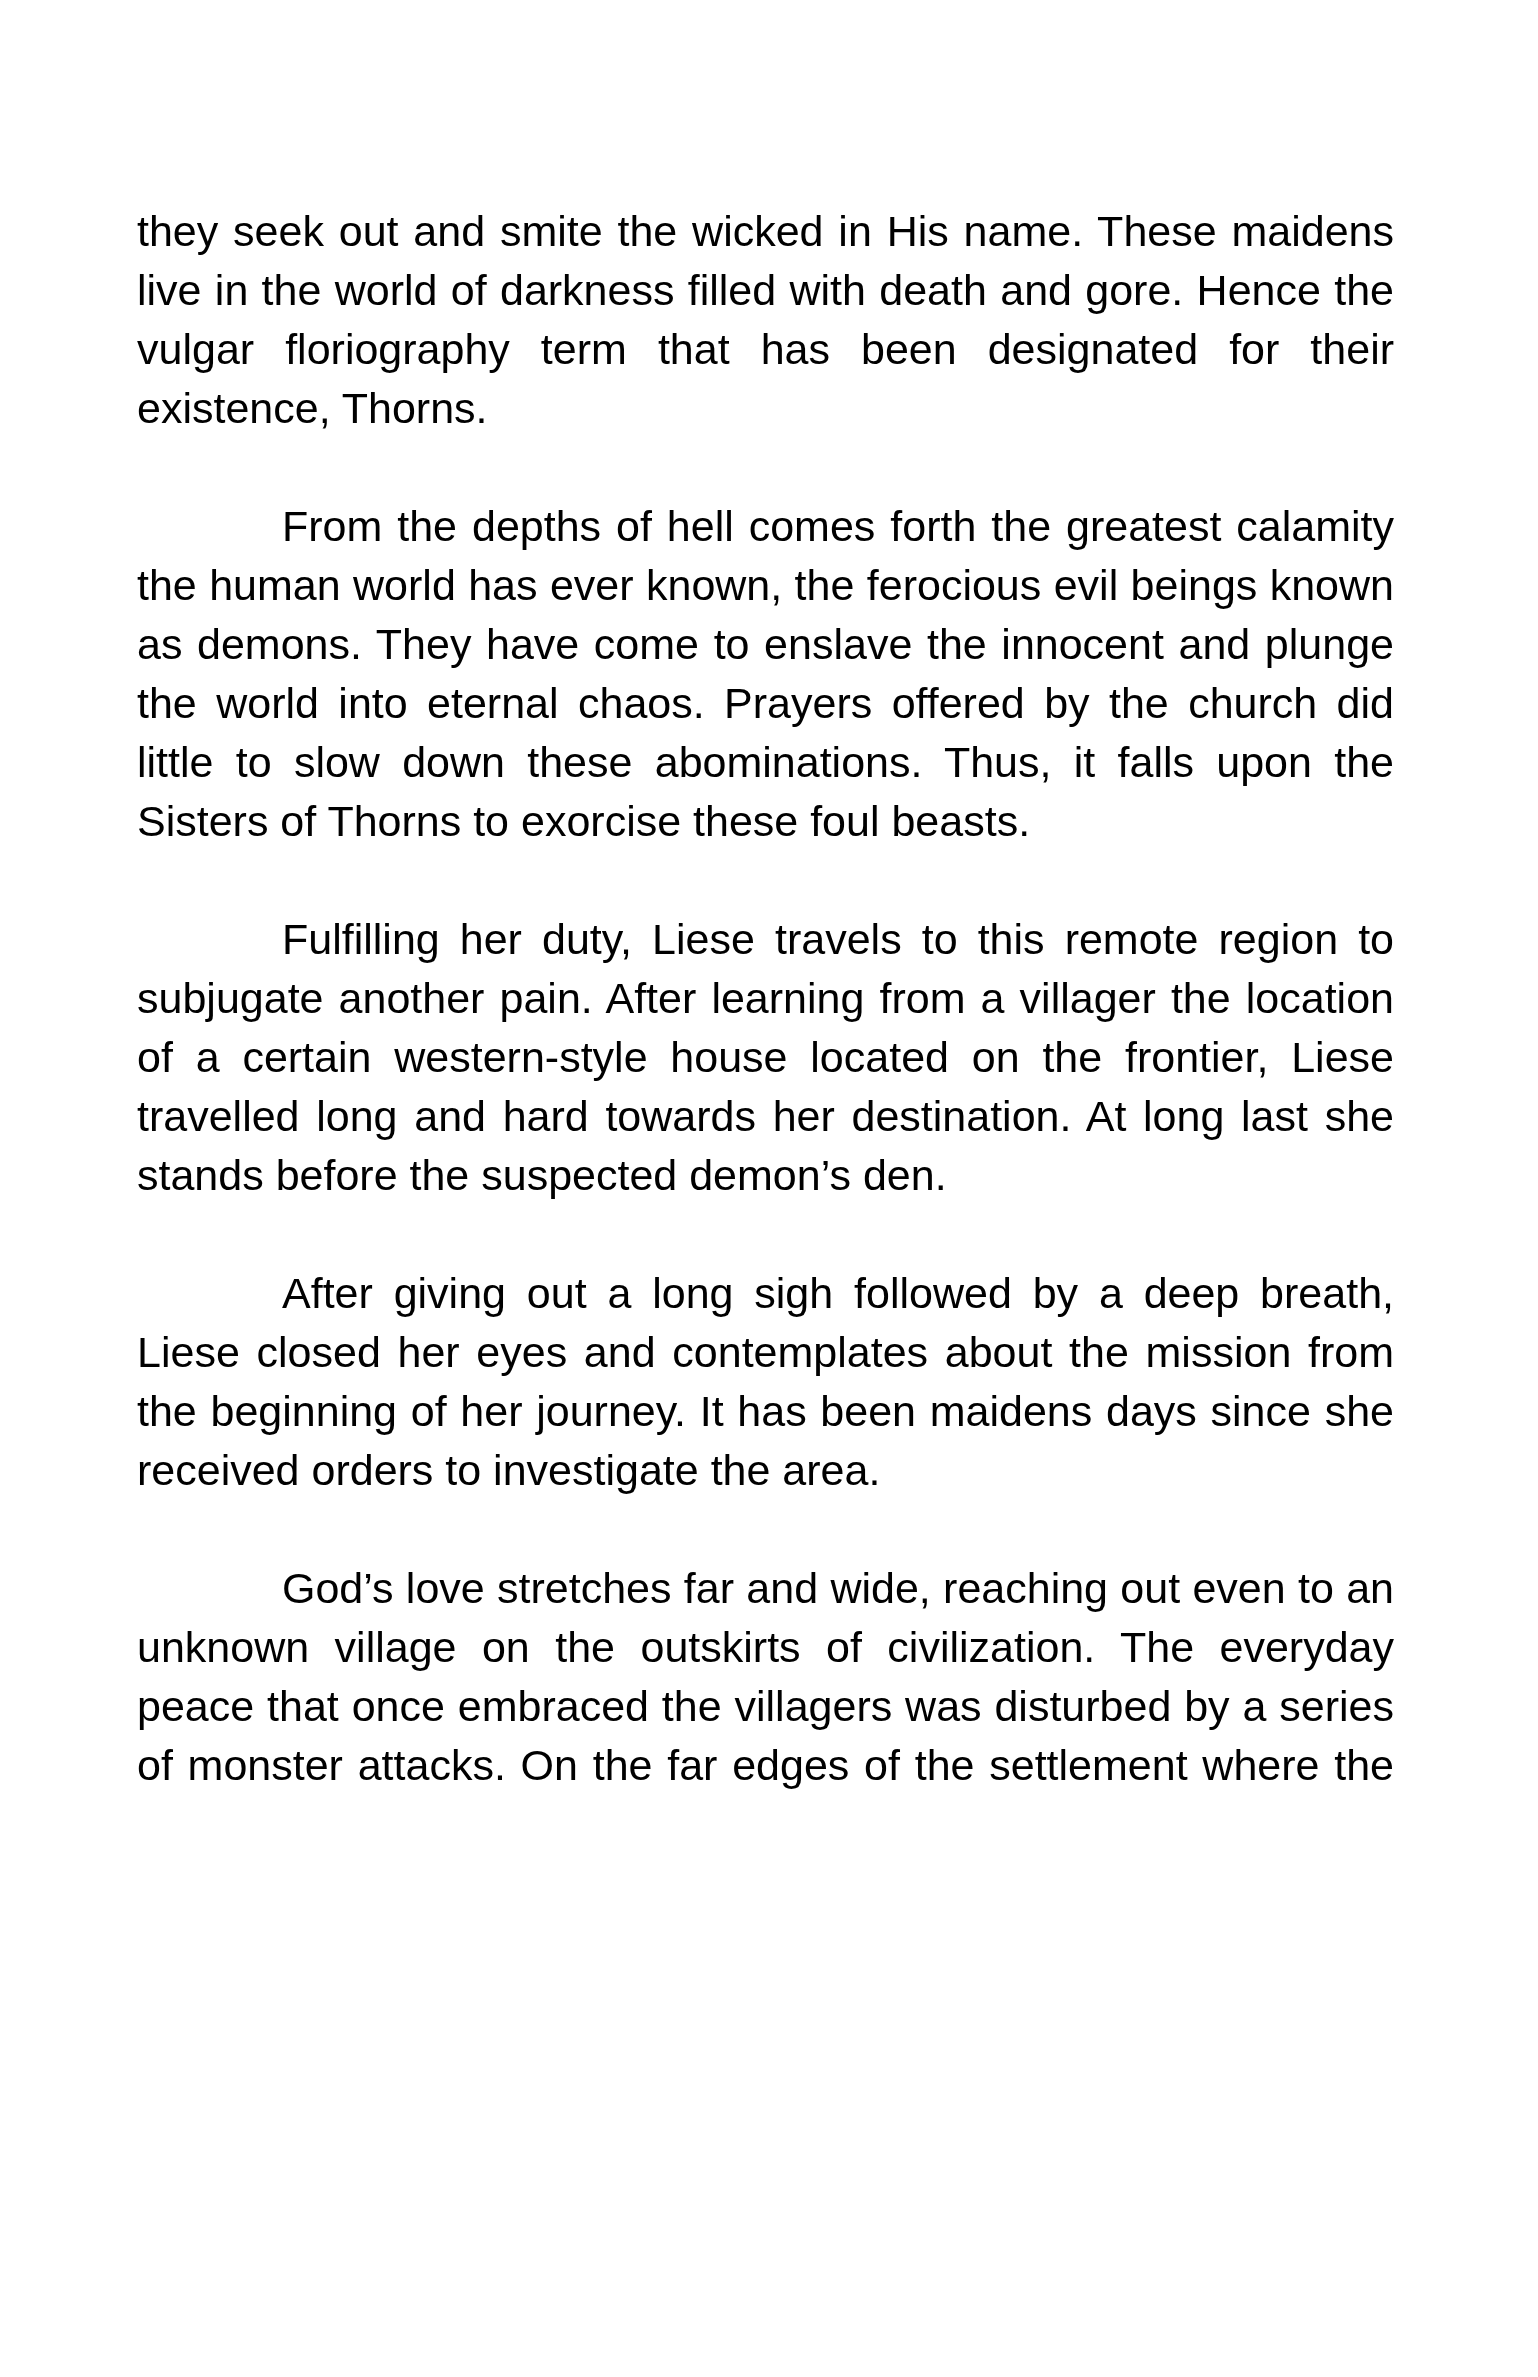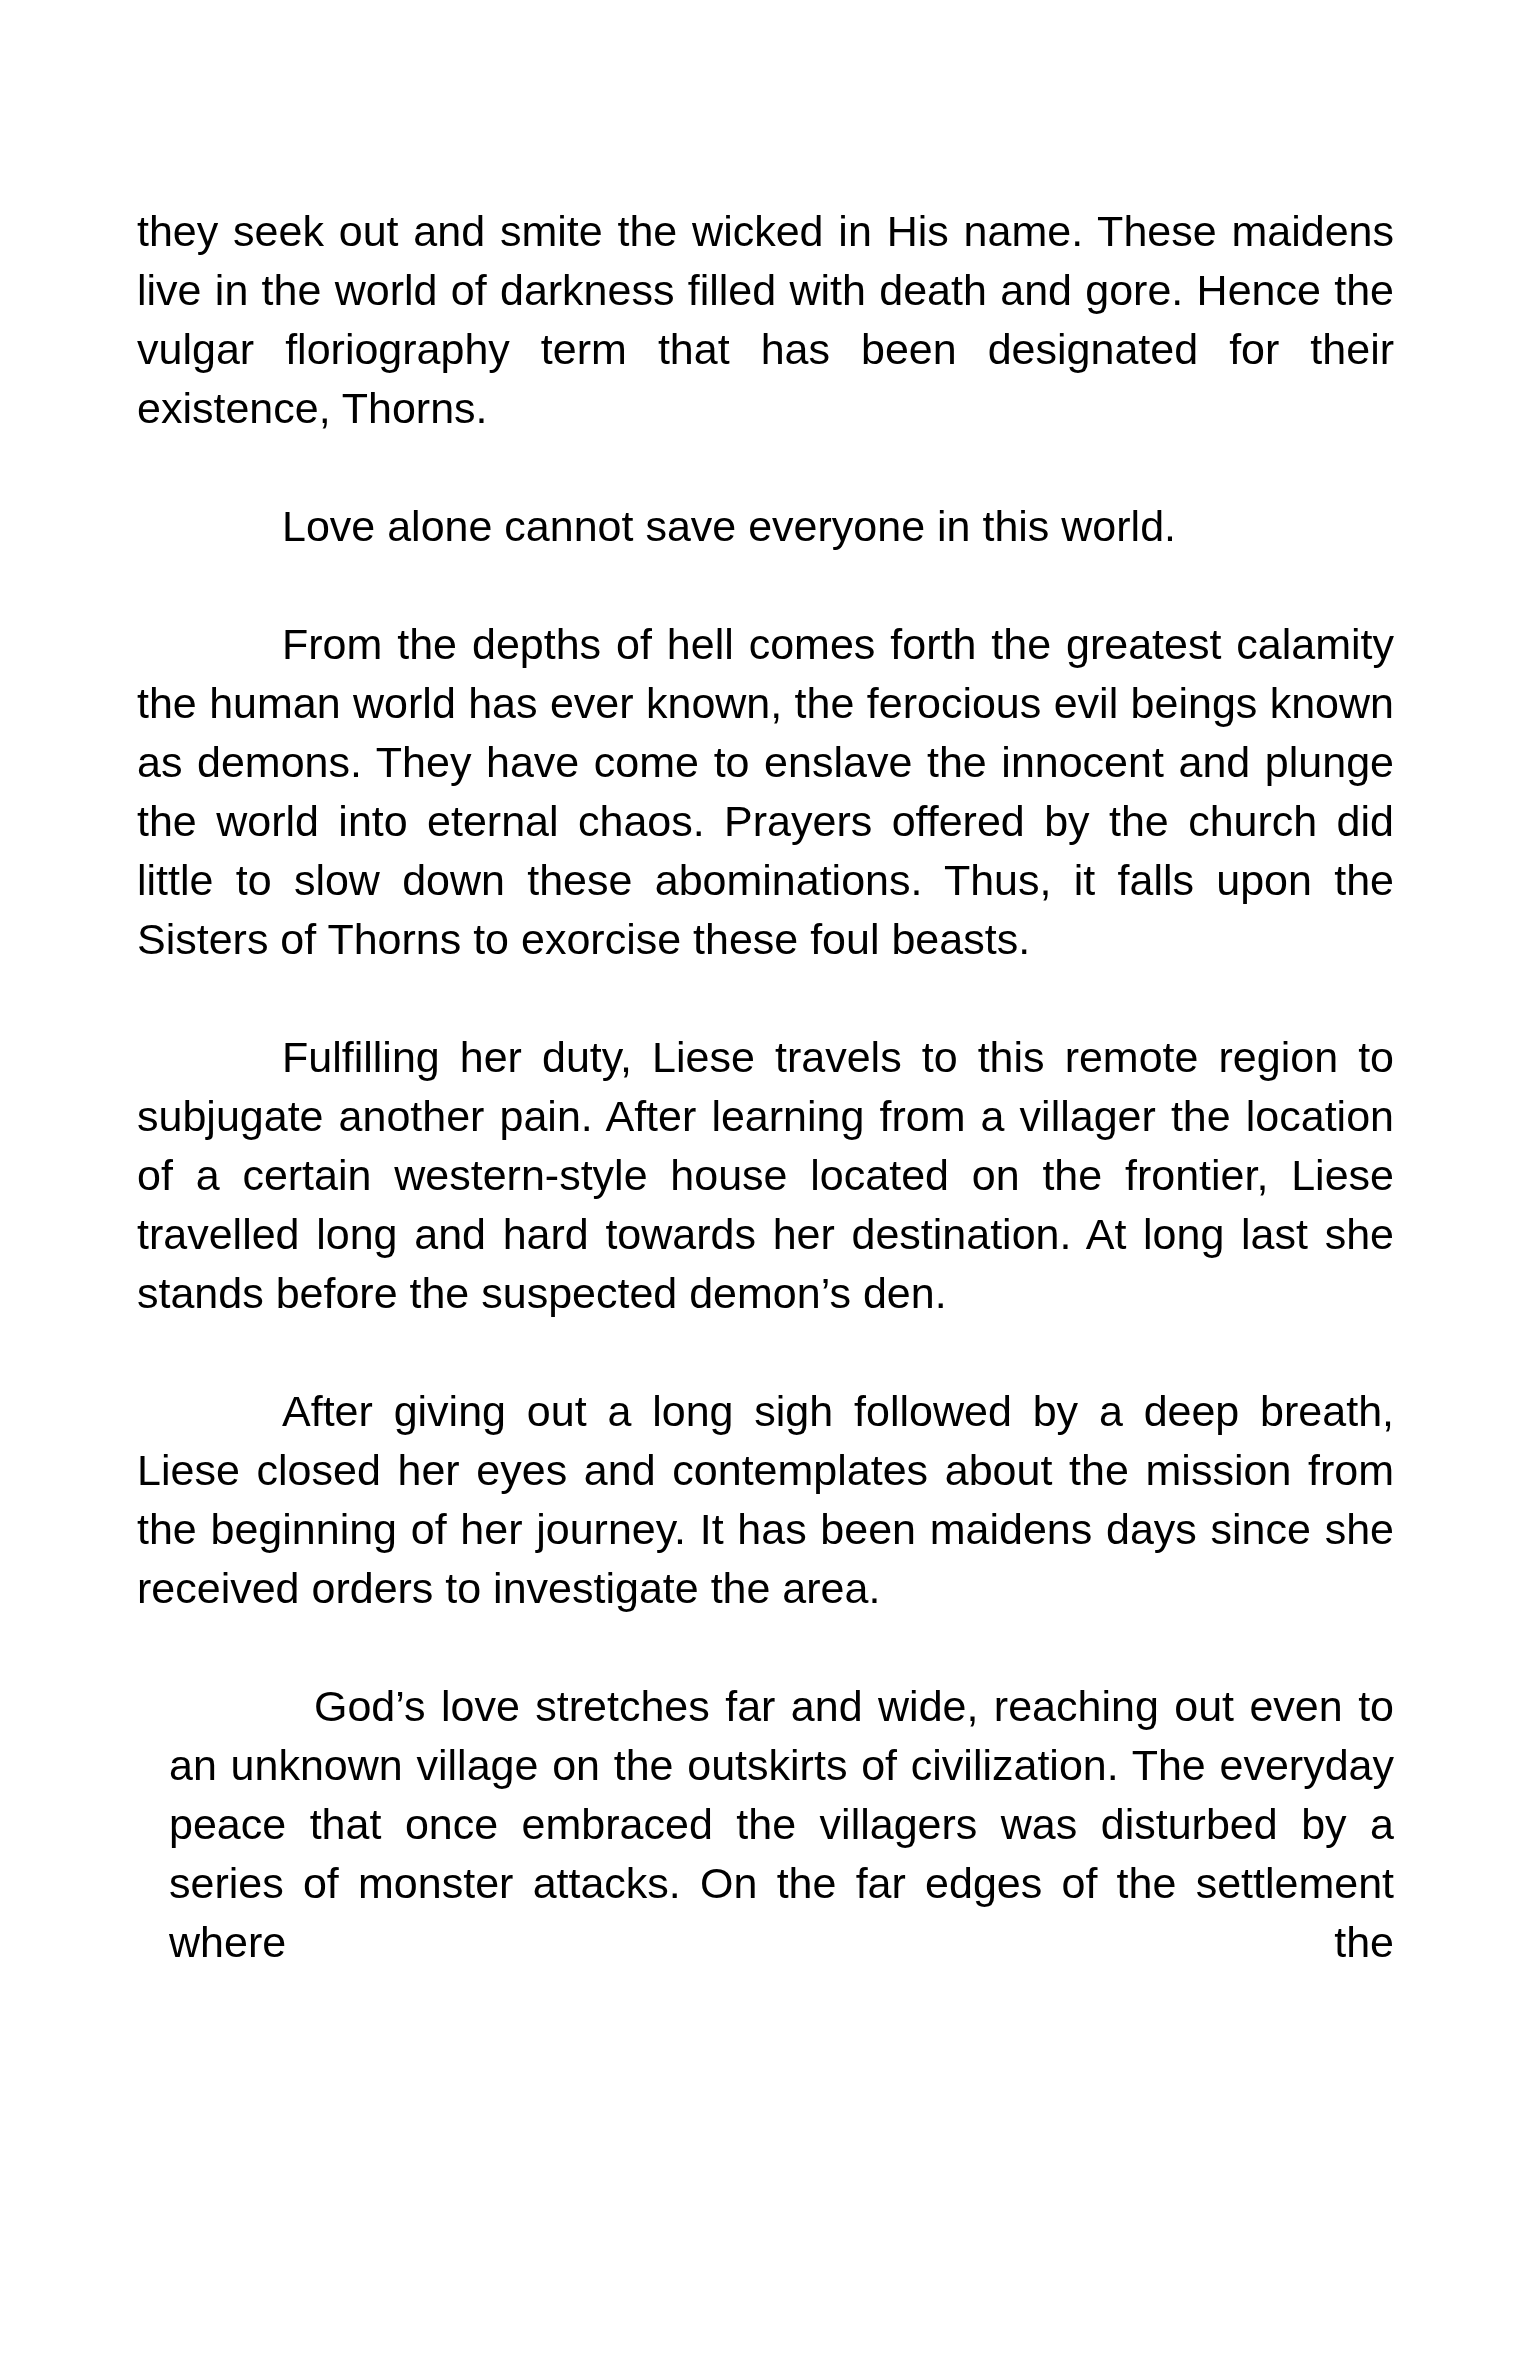--- a/index.html
+++ b/index.html
@@ -31,32 +31,30 @@
   }
   .text-column p.indent {
     text-indent: 145px;
   }
   .text-column p.noindent {
     text-indent: 0;
   }
   
   .text-column p.continues {
     text-align-last: justify;
-    margin-left: 32px;
   }
   .text-column p:last-child {
     margin-bottom: 0;
   }
 </style>
 </head>
 <body>
 
 <div class="page">
   <div class="text-column">
     <p class="noindent">they seek out and smite the wicked in His name. These maidens live in the world of darkness filled with death and gore. Hence the vulgar floriography term that has been designated for their existence, Thorns.</p>
-    <p class="indent">Love alone cannot save everyone in this world.</p>
     <p class="indent">From the depths of hell comes forth the greatest calamity the human world has ever known, the ferocious evil beings known as demons. They have come to enslave the innocent and plunge the world into eternal chaos. Prayers offered by the church did little to slow down these abominations. Thus, it falls upon the Sisters of Thorns to exorcise these foul beasts.</p>
     <p class="indent">Fulfilling her duty, Liese travels to this remote region to subjugate another pain. After learning from a villager the location of a certain western-style house located on the frontier, Liese travelled long and hard towards her destination. At long last she stands before the suspected demon’s den.</p>
     <p class="indent">After giving out a long sigh followed by a deep breath, Liese closed her eyes and contemplates about the mission from the beginning of her journey. It has been maidens days since she received orders to investigate the area.</p>
     <p class="indent continues">God’s love stretches far and wide, reaching out even to an unknown village on the outskirts of civilization. The everyday peace that once embraced the villagers was disturbed by a series of monster attacks. On the far edges of the settlement where the</p>
   </div>
 </div>
 
 
 </body></html>

